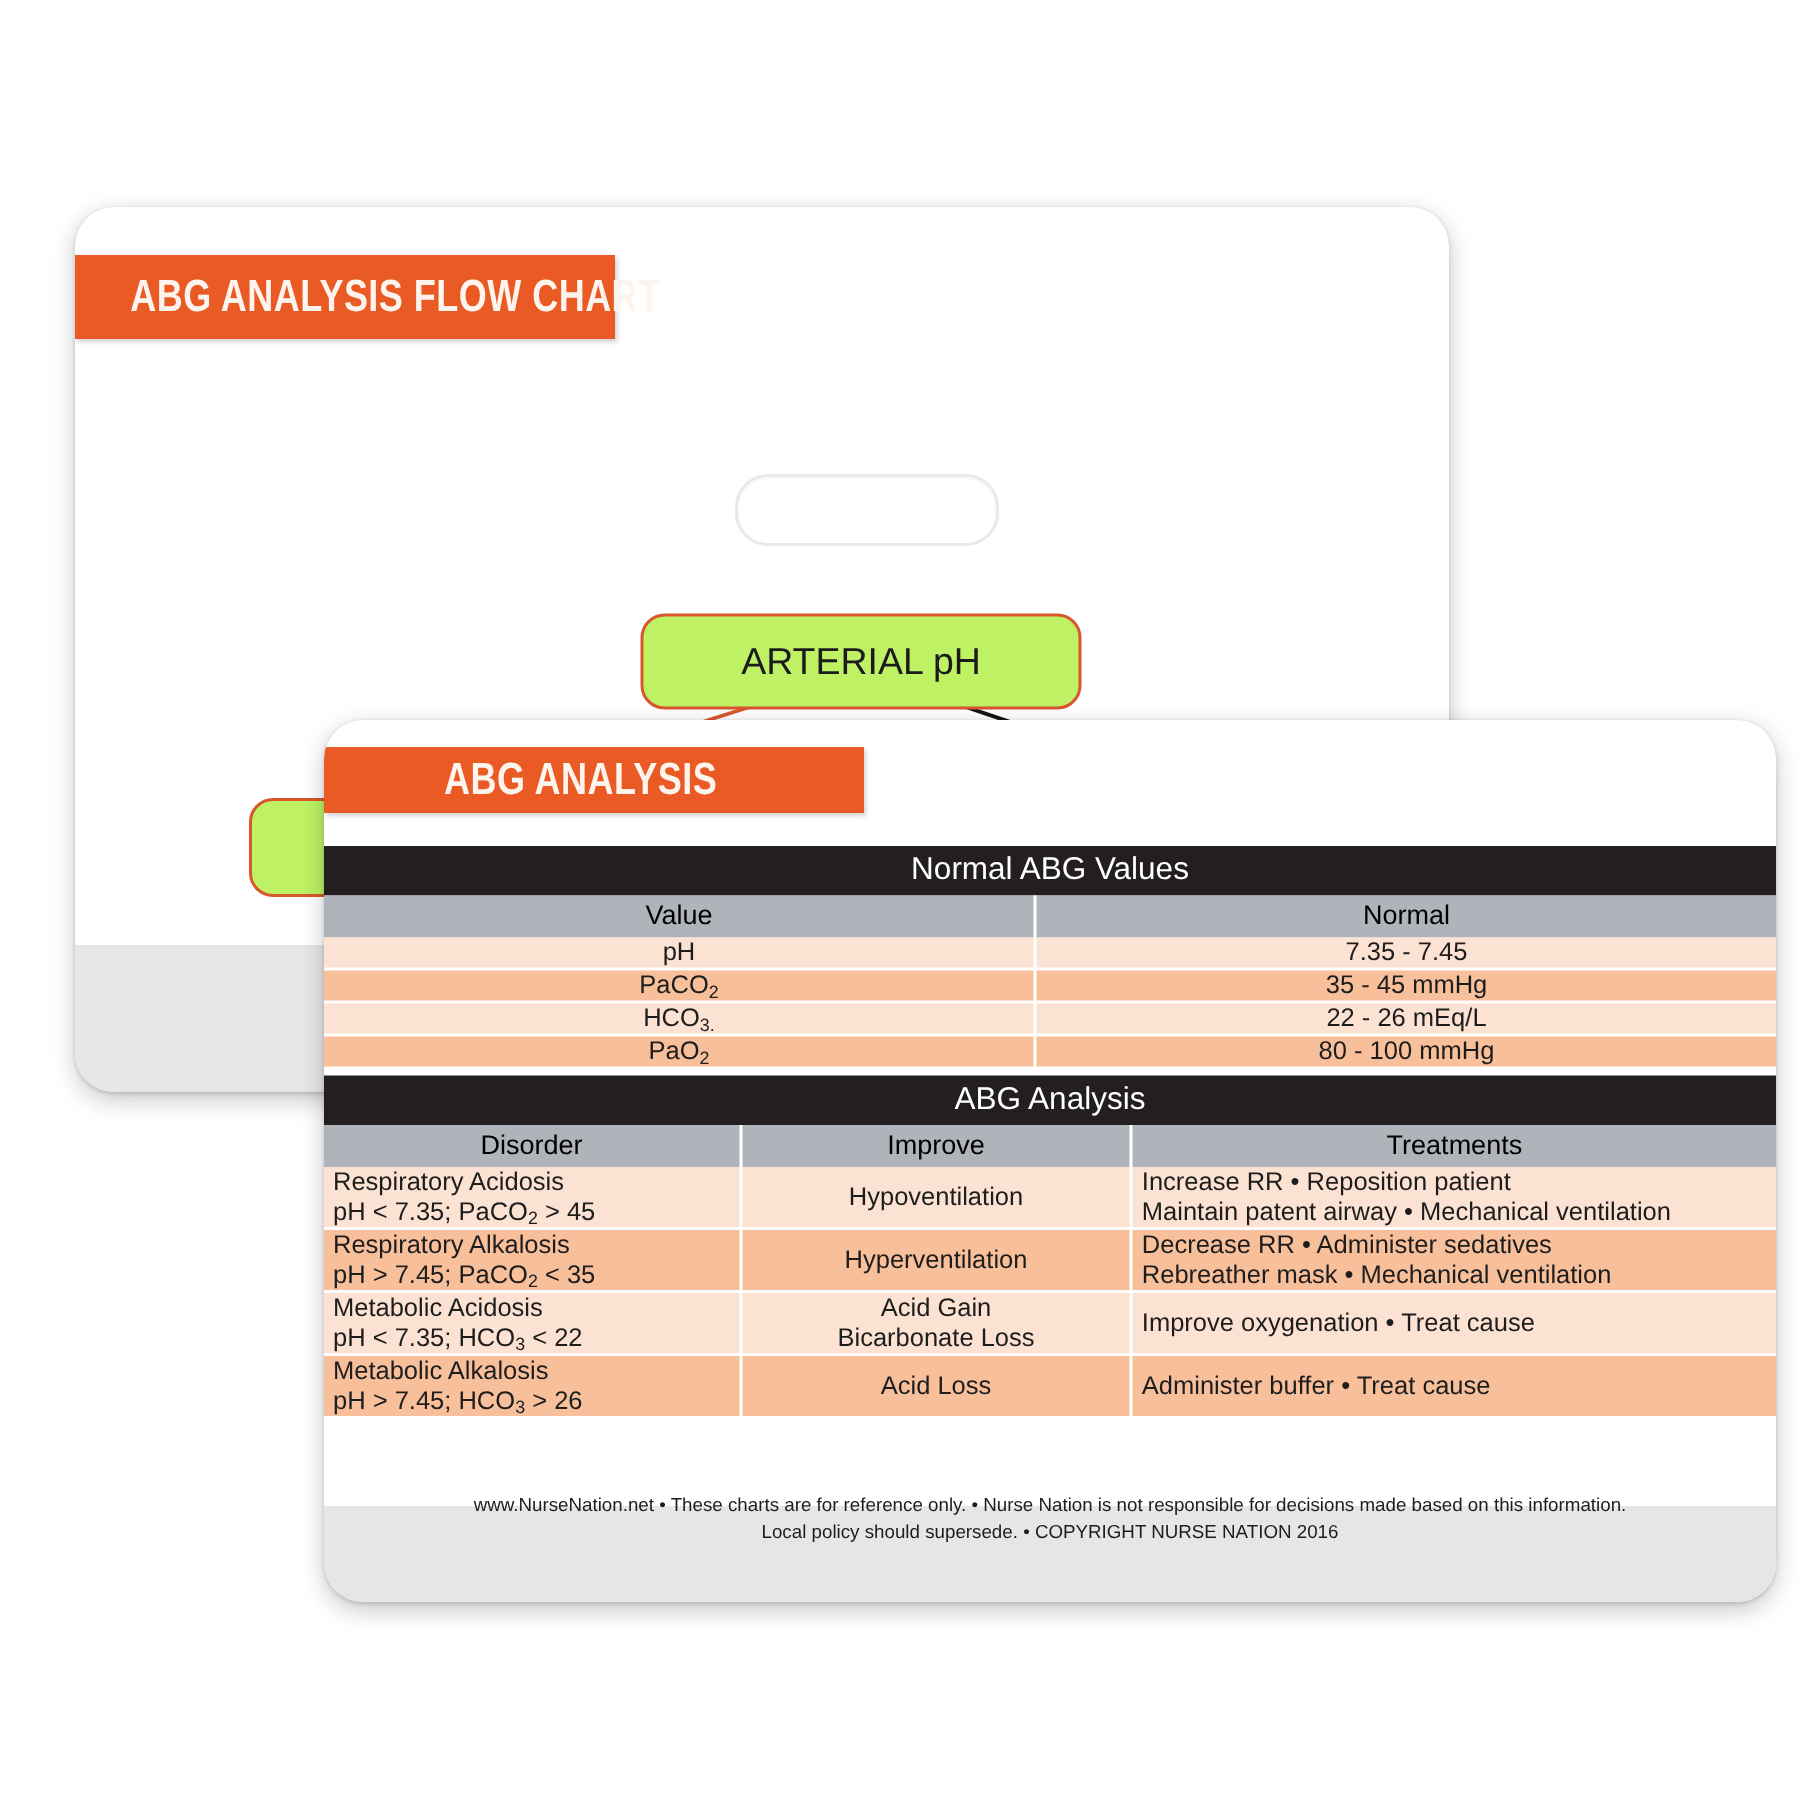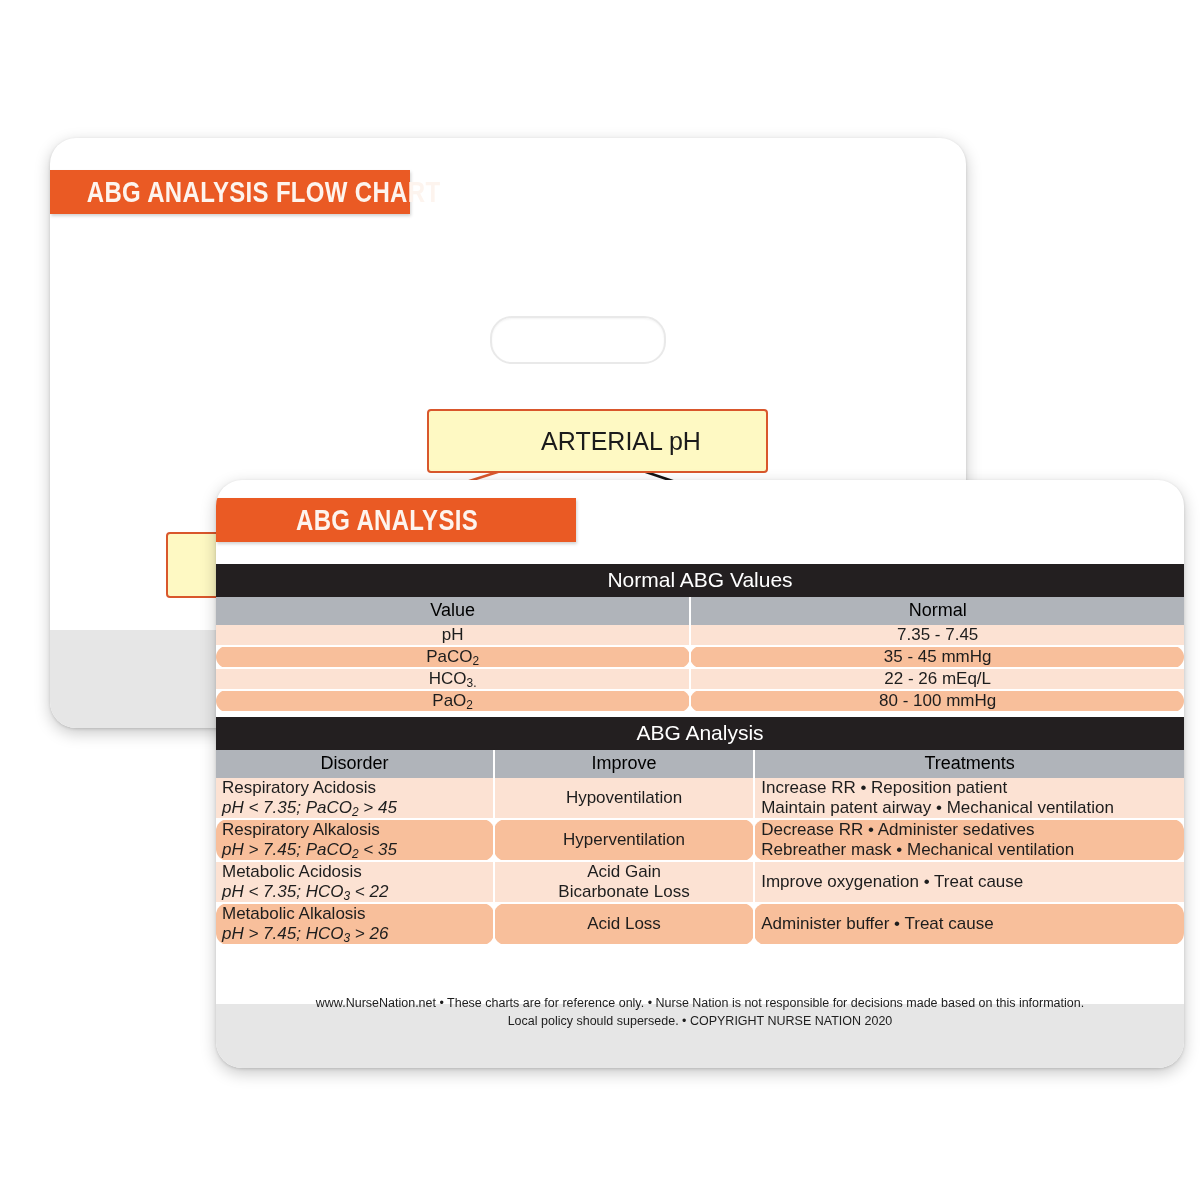--- a/index.html
+++ b/index.html
@@ -39,46 +39,45 @@
   }
   .banner span{
     color:#fdf4ee;
     font-weight:bold;
     font-stretch:condensed;
     letter-spacing:.4px;
     transform:scaleX(.80);
     transform-origin:left center;
     white-space:nowrap;
   }
-  .banner-back{ left:0; top:32px; width:360px; height:44px; }
+  .banner-back{ left:0; top:32px; width:360px; height:56px; }
   .banner-back span{font-size:30px;padding-left:46px;}
   .banner-front{ left:0; top:18px; width:360px; height:44px; }
   .banner-front span{font-size:30px;padding-left:100px;}
 
   
   .slot{
     position:absolute;
     left:440px;top:178px;width:172px;height:44px;
     border:2px solid #e9e9e9;border-radius:22px;
     background:#fff;
     box-shadow:inset 0 1px 2px rgba(0,0,0,.05);
   }
 
   
   .flow{position:absolute;left:50px;top:138px;width:916px;height:590px;}
   .fbox{
     position:absolute;
     border:2.5px solid #d9572c;
-    border-radius:4px;
-    background:#fef9c3;
+    border-radius:16px;
+    background:#bef264;
     display:flex;flex-direction:column;
     align-items:center;justify-content:center;
     line-height:1.16;
     text-align:center;
-    padding-left:47px;
   }
   .fbox.dark{color:#1b1b1b;}
   .fbox.orange{color:#d9572c;}
   .f-arterial{ left:327px; top:133px; width:290px; height:60px; font-size:25px;}
   .f-acid{     left:66px;  top:256px; width:292px; height:62px; font-size:21px;}
   .f-alk{      left:588px; top:256px; width:292px; height:62px; font-size:21px;}
   .f-lowhco{   left:60px;  top:390px; width:200px; height:90px; font-size:22px;}
   .f-hihco{    left:353px; top:382px; width:180px; height:90px; font-size:22px;}
   .f-r2{       left:548px; top:382px; width:170px; height:90px; font-size:22px;}
 
@@ -110,24 +109,24 @@
   .t-head td:last-child{border-right:none;}
   td.cell{
     font-size:17px;color:#1d1d1d;
     padding:0 6px;
     border-right:2px solid #ffffff;
     border-bottom:2px solid #ffffff;
     vertical-align:middle;
   }
   td.cell:last-child{border-right:none;}
   .row-a td.cell{background:#fce2d3;}
-  .row-b td.cell{background:#f8bf9b;border-radius:12px;}
+  .row-b td.cell{background:#f8bf9b;}
   .ctr{text-align:center;}
   .lft{text-align:left;padding-left:12px;margin-top:28px;}
-  .nowrapline{white-space:nowrap;font-style:italic;}
+  .nowrapline{white-space:nowrap;}
 
   .foot{
     position:absolute;left:0;right:0;
     text-align:center;font-size:12.5px;color:#1d1d1d;
     line-height:1.45;
   }
   sub{font-size:70%;vertical-align:baseline;position:relative;bottom:-.25em;}
 </style>
 </head>
 <body>
@@ -316,19 +315,19 @@
           </td>
           <td class="cell lft">
             <div>Administer buffer • Treat cause</div>
           </td>
         </tr>
       </tbody>
         </table>
 
       <div class="foot" style="top:430px;">
         <div>www.NurseNation.net • These charts are for reference only. • Nurse Nation is not responsible for decisions made based on this information.</div>
-        <div>Local policy should supersede. • COPYRIGHT NURSE NATION 2020</div>
+        <div>Local policy should supersede. • COPYRIGHT NURSE NATION 2016</div>
       </div>
 
     </div>
   </div>
 
 </div>
 
 </body></html>

